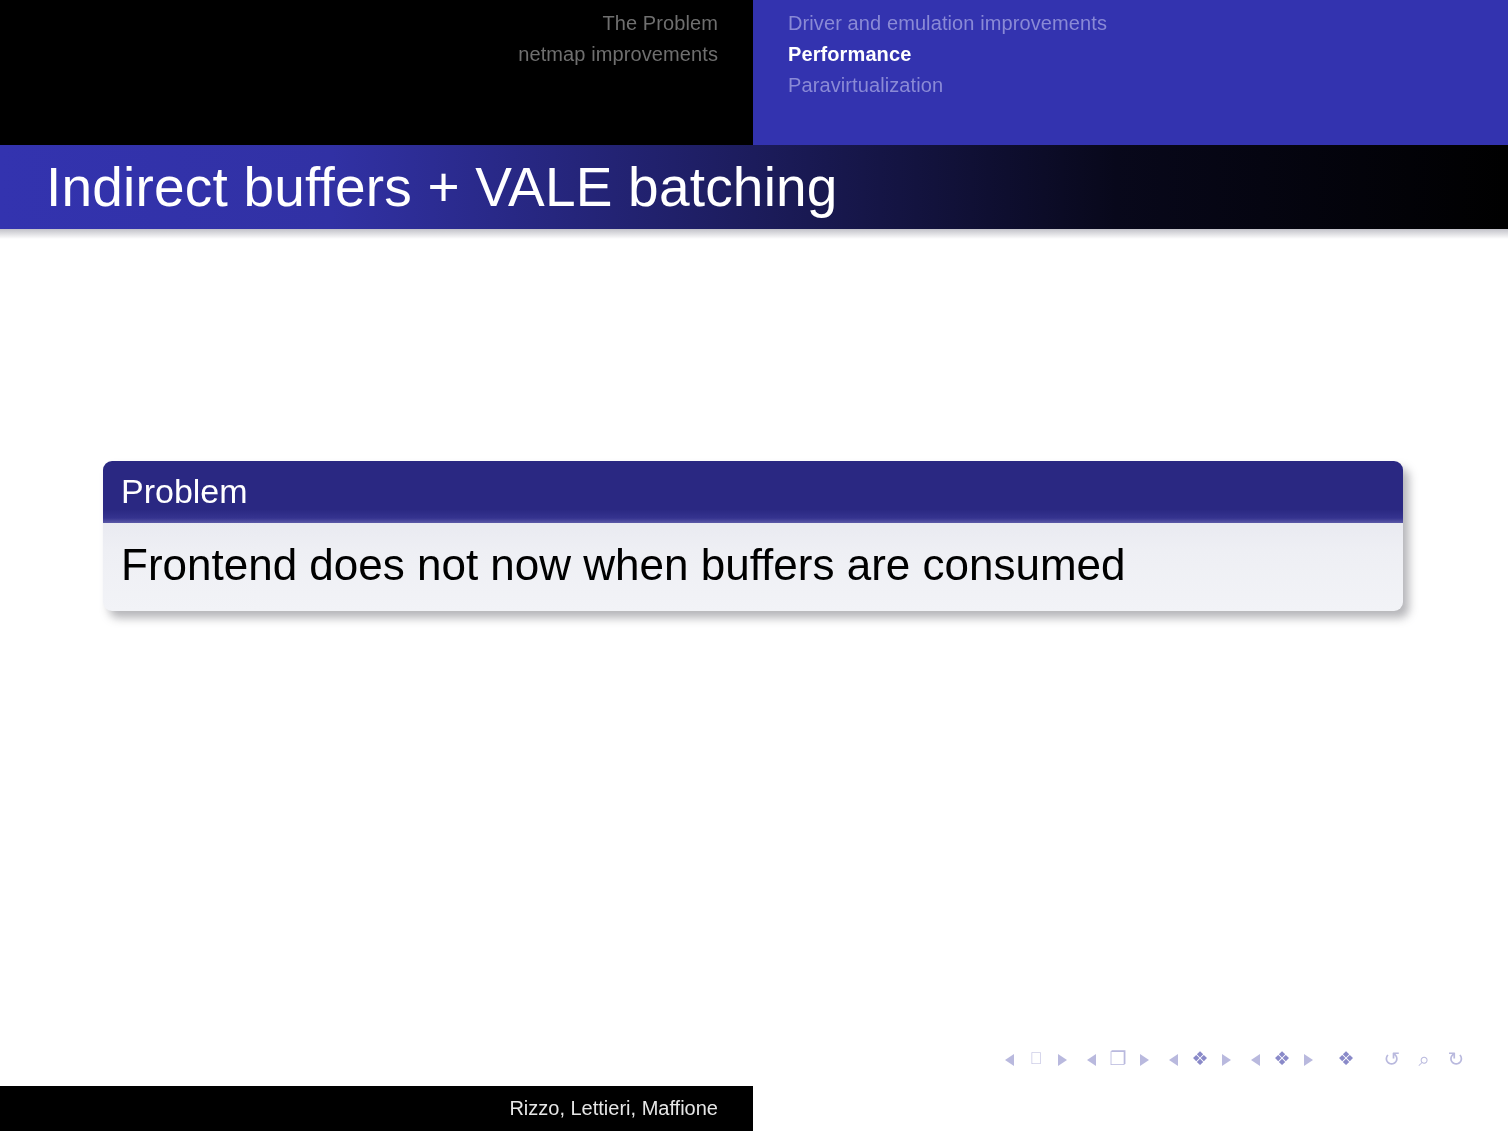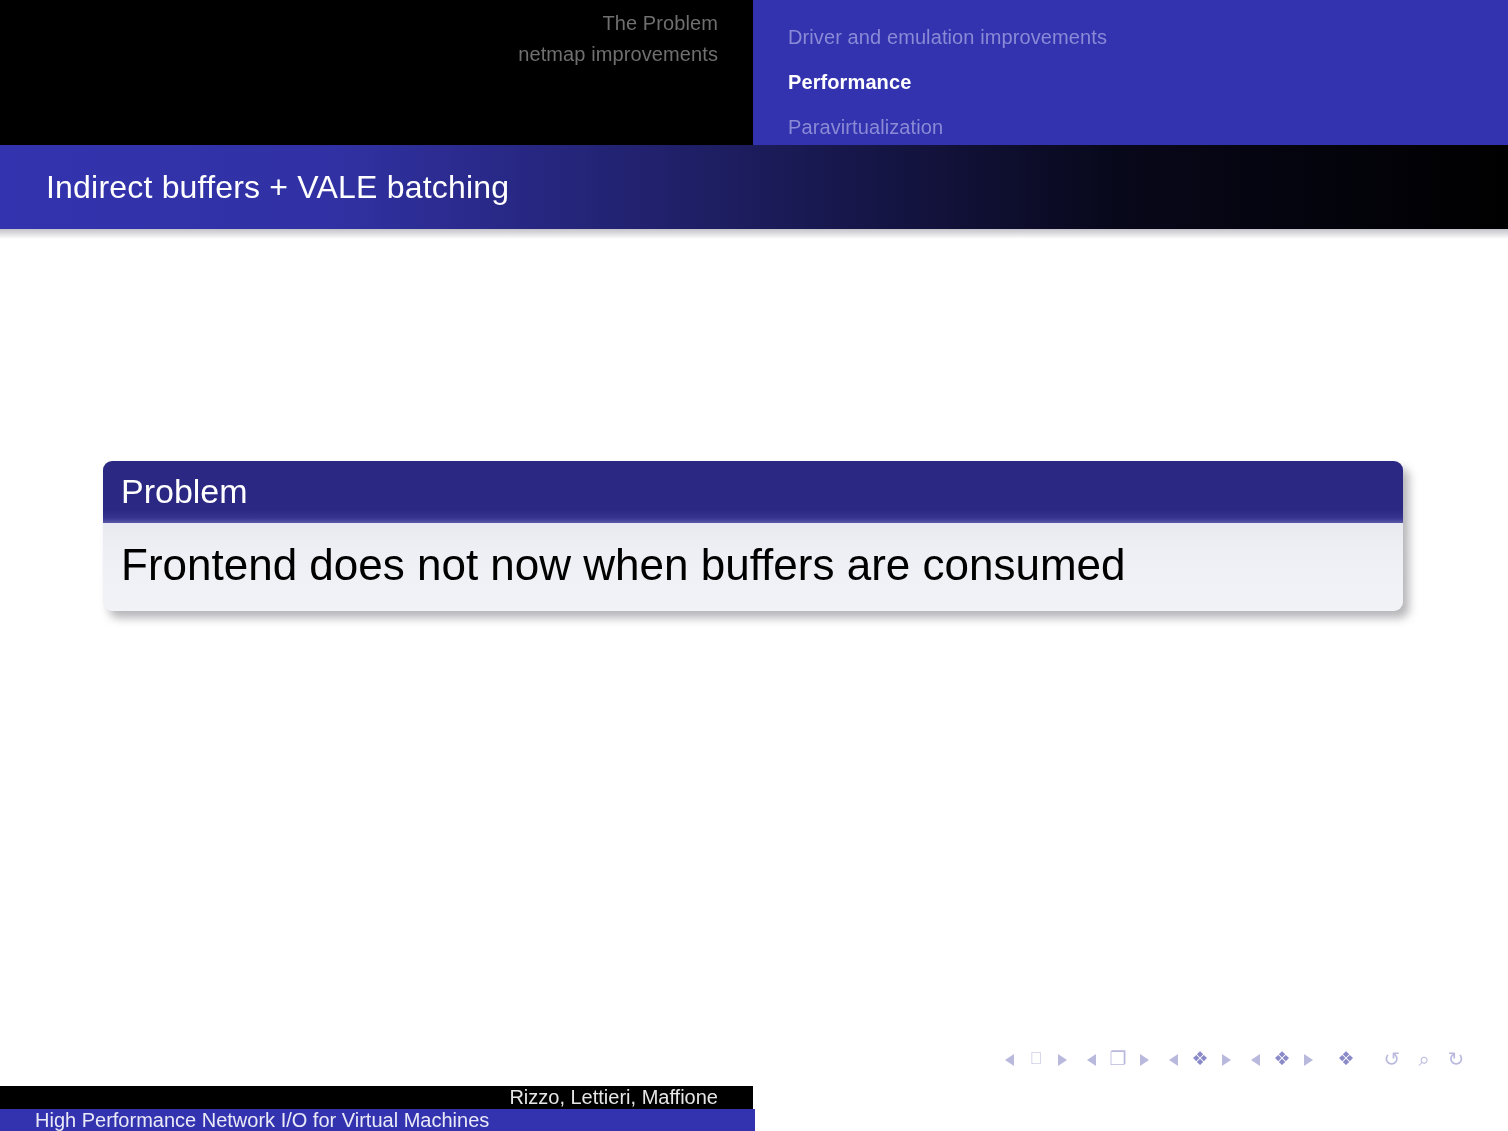--- a/index.html
+++ b/index.html
@@ -43,21 +43,21 @@
   }
   .nav-entry {
     font-size: 20px;
     line-height: 31px;
     letter-spacing: 0.1px;
     white-space: nowrap;
     display: block;
   }
   #headbar-left .nav-entry { color: #6f6f6f; }
   #headbar-left .nav-entry.active { color: #ffffff; font-weight: bold; }
-  #headbar-right .nav-entry { color: #8a8ad6; margin-top: 14px; }
+  #headbar-right .nav-entry { color: #8a8ad6; }
   #headbar-right .nav-entry.active { color: #ffffff; font-weight: bold; }
 
   
   #titlebar {
     position: absolute;
     left: 0; top: 145px;
     width: 1508px;
     height: 84px;
     background: linear-gradient(to right, #3333af 0%, #3131a4 22%, #1c1c5c 50%, #08081b 74%, #000000 100%);
     display: flex;
@@ -67,21 +67,21 @@
   }
   #titlebar-shadow {
     position: absolute;
     left: 0; top: 229px;
     width: 1508px;
     height: 10px;
     background: linear-gradient(to bottom, rgba(120,120,135,0.45), rgba(255,255,255,0));
   }
   #slide-title {
     color: #ffffff;
-    font-size: 32px;
+    font-size: 55px;
     font-weight: normal;
     letter-spacing: 0.2px;
     white-space: nowrap;
   }
 
   
   #content {
     position: absolute;
     left: 0; top: 239px;
     width: 1424px;
@@ -155,21 +155,21 @@
     line-height: 20px;
   }
 
   
   #footline {
     position: absolute;
     left: 0; top: 1086px;
     width: 1508px;
     height: 45px;
     display: flex;
-    flex-direction: column;
+    flex-direction: row;
   }
   #footline-left {
     width: 753px;
     height: 45px;
     background: #000000;
     box-sizing: border-box;
     padding-right: 35px;
     display: flex;
     align-items: center;
     justify-content: flex-end;
@@ -260,16 +260,13 @@
     <span class="nav-glyph" style="color:#b9b9de;font-size:20px;">⌕</span>
     <span class="nav-glyph" style="color:#b9b9de;font-size:20px;">↻</span>
   </div>
 
 </div>
 
 <div id="footline">
   <div id="footline-left">
     <span class="foot-text">Rizzo, Lettieri, Maffione</span>
   </div>
-  <div id="footline-right">
-    <span class="foot-text">High Performance Network I/O for Virtual Machines</span>
-  </div>
 </div>
 
 </body></html>

